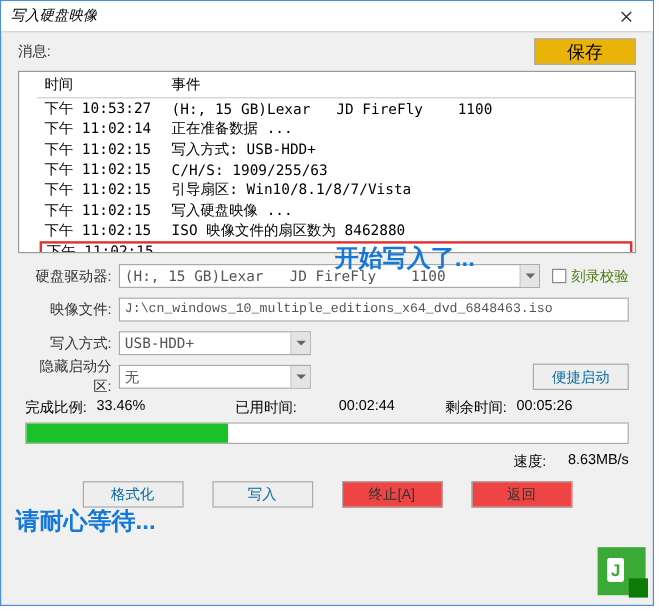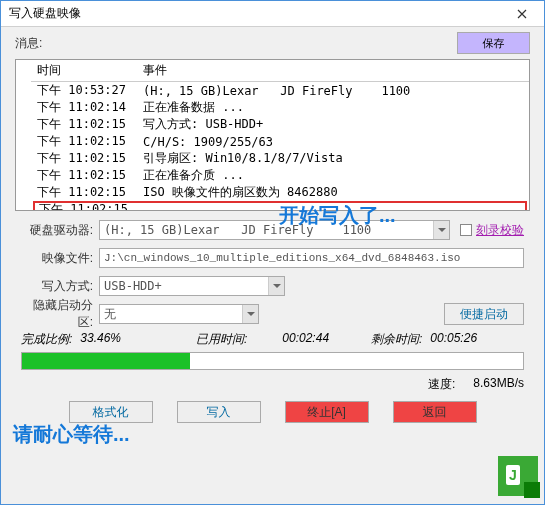--- a/index.html
+++ b/index.html
@@ -1,51 +1,51 @@
 <!DOCTYPE html>
 <html><head>
 <meta charset="utf-8">
 <style>
 * { box-sizing: border-box; margin: 0; padding: 0; }
 body { font-family: "Microsoft YaHei", "SimSun", Arial, sans-serif; font-size: 12px; background: #fff; width: 549px; height: 509px; position: relative; overflow: hidden; }
 .window { width: 545px; height: 505px; border: 1px solid #4a90d9; background: #f0f0f0; position: relative; }
 .titlebar { height: 26px; background: #fff; border-bottom: 1px solid #d0d0d0; display: flex; align-items: center; padding: 0 4px; }
-.titlebar-text { flex: 1; font-size: 12px; color: #000; padding-left: 4px; }
+.titlebar-text { flex: 1; font-size: 12px; color: #000; padding-left: 4px; font-style: italic; }
 .close-btn { width: 36px; height: 22px; display: flex; align-items: center; justify-content: center; cursor: pointer; }
 .close-btn svg { width: 10px; height: 10px; }
 .toolbar { height: 28px; display: flex; align-items: center; padding: 4px 14px 0 14px; }
 .toolbar .label { font-size: 12px; color: #333; }
 .toolbar .spacer { flex: 1; }
-.save-btn { width: 73px; height: 22px; border: 1px solid #aaa; background: #c4b5fd; font-size: 11px; cursor: pointer; }
+.save-btn { width: 85px; height: 22px; border: 1px solid #aaa; background: #eab308; font-size: 15px; cursor: pointer; }
 .log-box { margin: 4px 14px 8px 14px; height: 152px; background: #fff; border: 1px solid #999; overflow: hidden; position: relative; padding-left: 15px; }
 .log-header { display: flex; border-bottom: 1px solid #ccc; padding: 2px 6px; }
 .log-header .col-time { width: 106px; font-size: 12px; }
 .log-header .col-event { flex: 1; font-size: 12px; }
 .log-rows { font-family: "SimSun", monospace; font-size: 12px; }
 .log-row { display: flex; padding: 1px 6px; height: 17px; align-items: center; }
 .log-row .col-time { width: 106px; white-space: pre; }
 .log-row .col-event { flex: 1; white-space: pre; }
 .log-row.highlighted { border: 2px solid #e03030; margin: 0 2px; padding: 0px 4px; }
 .annotation1 { position: absolute; color: #1478d8; font-size: 20px; font-weight: bold; left: 278px; top: 201px; z-index: 10; }
 .form-area { margin: 8px 20px 4px 20px; }
 .form-row { display: flex; align-items: center; margin-bottom: 6px; height: 22px; }
 .form-row .flabel { width: 78px; text-align: right; padding-right: 6px; font-size: 12px; color: #333; }
 .form-row .field { flex: 1; display: flex; align-items: center; gap: 4px; }
 .combo { display: flex; align-items: center; border: 1px solid #aaa; background: #fff; height: 20px; }
 .combo .combo-text { flex: 1; padding: 0 4px; font-family: "SimSun", monospace; font-size: 12px; color: #555; white-space: pre; }
 .combo .combo-arrow { width: 16px; height: 18px; background: #e4e4e4; border-left: 1px solid #ccc; display: flex; align-items: center; justify-content: center; }
 .combo .combo-arrow::after { content: ""; border-left: 4px solid transparent; border-right: 4px solid transparent; border-top: 4px solid #666; }
 .txtbox { flex: 1; border: 1px solid #aaa; background: #fff; height: 20px; padding: 0 4px; font-family: Liberation Mono, monospace; font-size: 11px; color: #555; display: flex; align-items: center; overflow: hidden; white-space: nowrap; }
-.checkbox { display: flex; align-items: center; gap: 4px; font-size: 12px; color: #a21caf; margin-left: 6px; text-decoration: underline; }
+.checkbox { display: flex; align-items: center; gap: 4px; font-size: 12px; color: #4d7c0f; margin-left: 6px; }
 .checkbox .box { width: 12px; height: 12px; border: 1px solid #888; background: #fff; }
 .btn { border: 1px solid #aaa; background: #ef4444; height: 22px; font-size: 12px; padding: 0 14px; cursor: pointer; color: #333; }
 .btn.disabled { color: #0369a1; background: #eee; }
 .btn.right { margin-left: auto; width: 80px; }
 .progress-section { margin: 6px 20px; }
-.progress-labels { display: flex; margin-bottom: 4px; font-size: 12px; font-style: italic; }
+.progress-labels { display: flex; margin-bottom: 4px; font-size: 12px; }
 .progress-labels .pl { display: flex; gap: 8px; }
 .progress-labels .pl.p1 { width: 175px; }
 .progress-labels .pl.p2 { width: 175px; gap: 35px; }
 .progress-labels .pl.p3 { flex: 1; }
 .progress-bar { height: 18px; border: 1px solid #aaa; background: #fff; position: relative; }
 .progress-fill { height: 100%; background: #1bc128; }
 .annotation2 { position: absolute; color: #1478d8; font-size: 20px; font-weight: bold; left: 12px; top: 420px; z-index: 10; }
 .speed-row { display: flex; justify-content: flex-end; gap: 18px; margin: 6px 20px; font-size: 12px; }
 .button-row { display: flex; justify-content: center; gap: 24px; margin: 8px 20px 0 20px; }
 .button-row .btn { width: 84px; }
@@ -95,21 +95,21 @@
       <div class="log-row">
           <span class="col-time">下午 11:02:15</span>
           <span class="col-event">C/H/S: 1909/255/63</span>
         </div>
       <div class="log-row">
           <span class="col-time">下午 11:02:15</span>
           <span class="col-event">引导扇区: Win10/8.1/8/7/Vista</span>
         </div>
       <div class="log-row">
           <span class="col-time">下午 11:02:15</span>
-          <span class="col-event">正在准备介质 ...</span>
+          <span class="col-event">写入硬盘映像 ...</span>
         </div>
       <div class="log-row">
           <span class="col-time">下午 11:02:15</span>
           <span class="col-event">ISO 映像文件的扇区数为 8462880</span>
         </div>
       <div class="log-row highlighted">
           <span class="col-time">下午 11:02:15</span>
         </div>
     </div>
   </div>
@@ -132,21 +132,21 @@
     </div>
     <div class="form-row">
       <div class="flabel">映像文件:</div>
       <div class="field">
         <div class="txtbox">J:\cn_windows_10_multiple_editions_x64_dvd_6848463.iso</div>
       </div>
     </div>
     <div class="form-row">
       <div class="flabel">写入方式:</div>
       <div class="field">
-        <div class="combo" style="width:186px">
+        <div class="combo" style="width:160px">
           <span class="combo-text">USB-HDD+</span>
           <span class="combo-arrow"></span>
         </div>
       </div>
     </div>
     <div class="form-row">
       <div class="flabel">隐藏启动分区:</div>
       <div class="field">
         <div class="combo" style="width:160px">
           <span class="combo-text">无</span>

